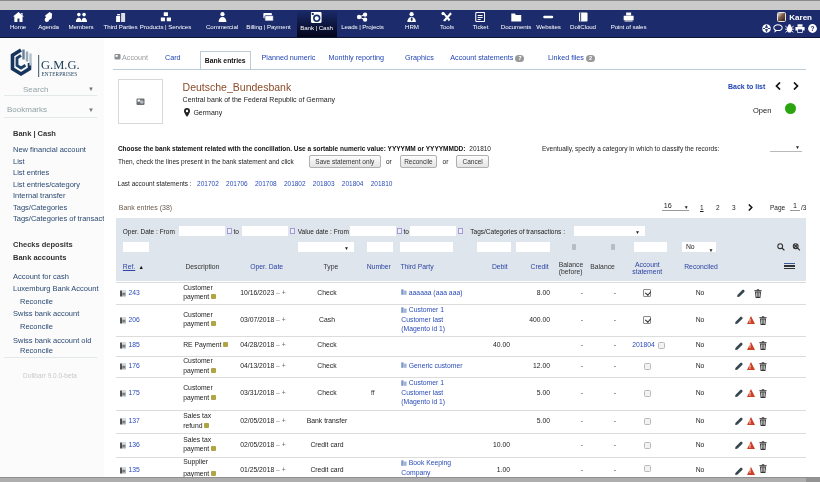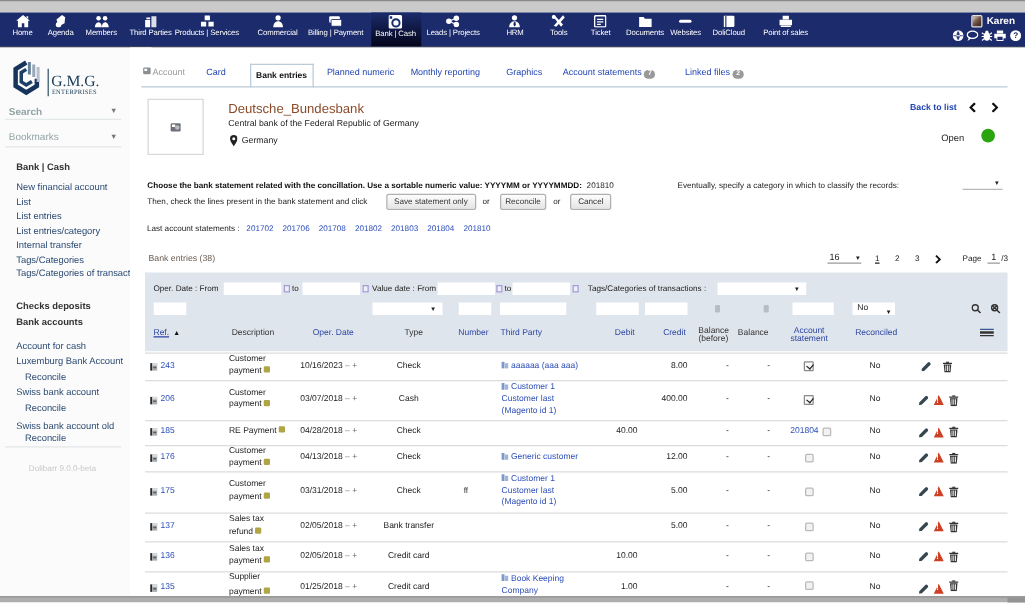--- a/index.html
+++ b/index.html
@@ -230,21 +230,21 @@
         <path d="M12 3 3.5 8.2V21.8L12 27l8.5-5.2V16" stroke="#17355c" stroke-width="3.6"></path>
         <path d="M12 8.5 8 11v7.5l4 2.5 4.5-2.8" stroke="#1d4066" stroke-width="2.8"></path>
         <path d="M14.5 2.5v10" stroke="#67809a" stroke-width="2.4"></path>
         <path d="M18 4.5v10" stroke="#97a8b8" stroke-width="2.4"></path>
         <path d="M21.5 6.5v12" stroke="#b4c0cb" stroke-width="2.4"></path>
       </g>
       <rect x="29" y="8" width="1.2" height="22" fill="#55707f"></rect>
       <text x="32" y="22" font-family="Liberation Serif, serif" font-size="12.5" fill="#173a56">G.M.G.</text>
       <text x="32.5" y="28.5" font-family="Liberation Serif, serif" font-size="5.2" fill="#173a56" letter-spacing="0.2">ENTERPRISES</text>
     </svg>
-    <div class="sgray" style="top:46.5px; left:7px;font-weight:bold;">Search</div>
+    <div class="sgray" style="top:46.5px; left:23px;">Search</div>
       <div class="scaret" style="top:48px;">▼</div>
     <div class="sline" style="top:57px;"></div>
     <div class="sgray" style="top:67px; left:7px;">Bookmarks</div>
       <div class="scaret" style="top:68.5px;">▼</div>
     <div class="sline" style="top:78.5px;"></div>
     <div class="shead" style="top:90.5px;">Bank | Cash</div>
     <div class="slink" style="top:107px;">New financial account</div>
     <div class="slink" style="top:118.6px;">List</div>
     <div class="slink" style="top:130px;">List entries</div>
     <div class="slink" style="top:141.5px;">List entries/category</div>

